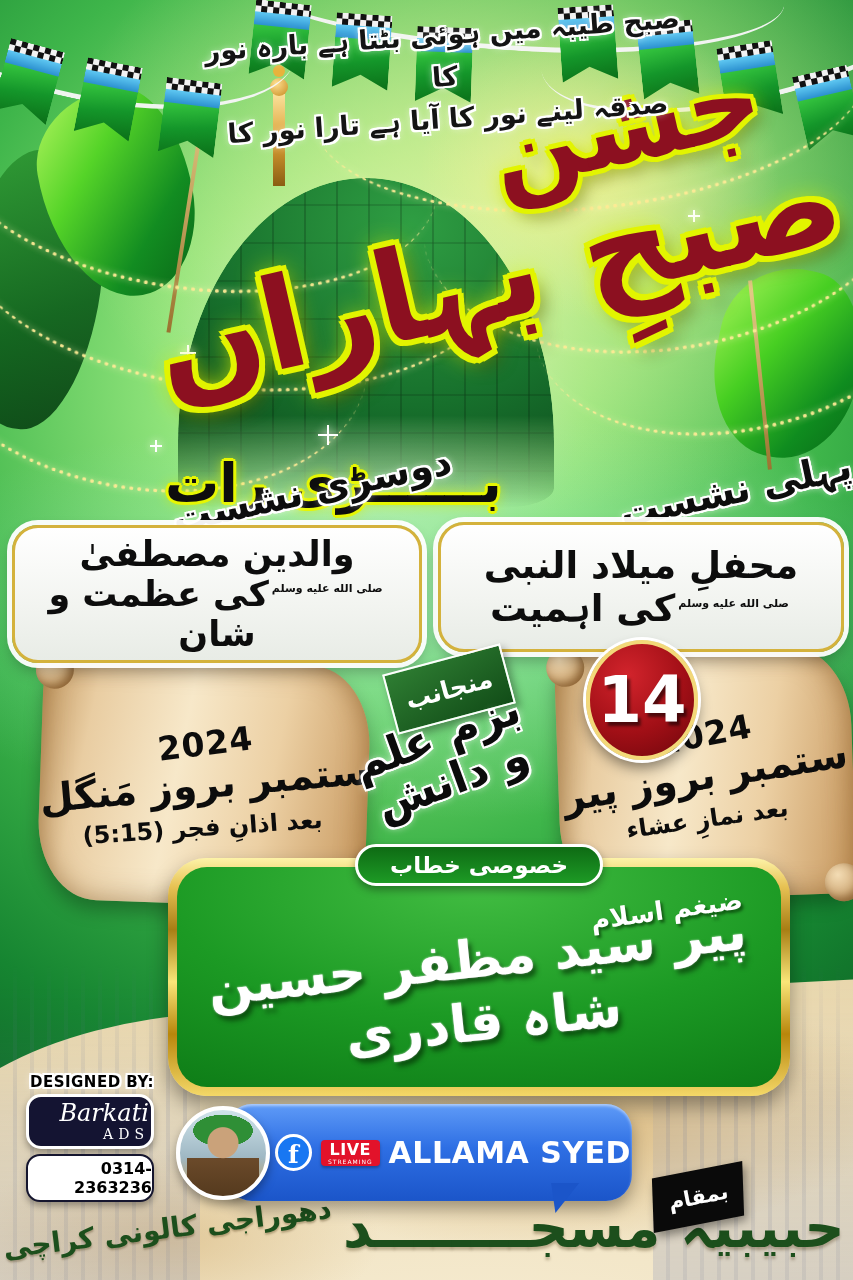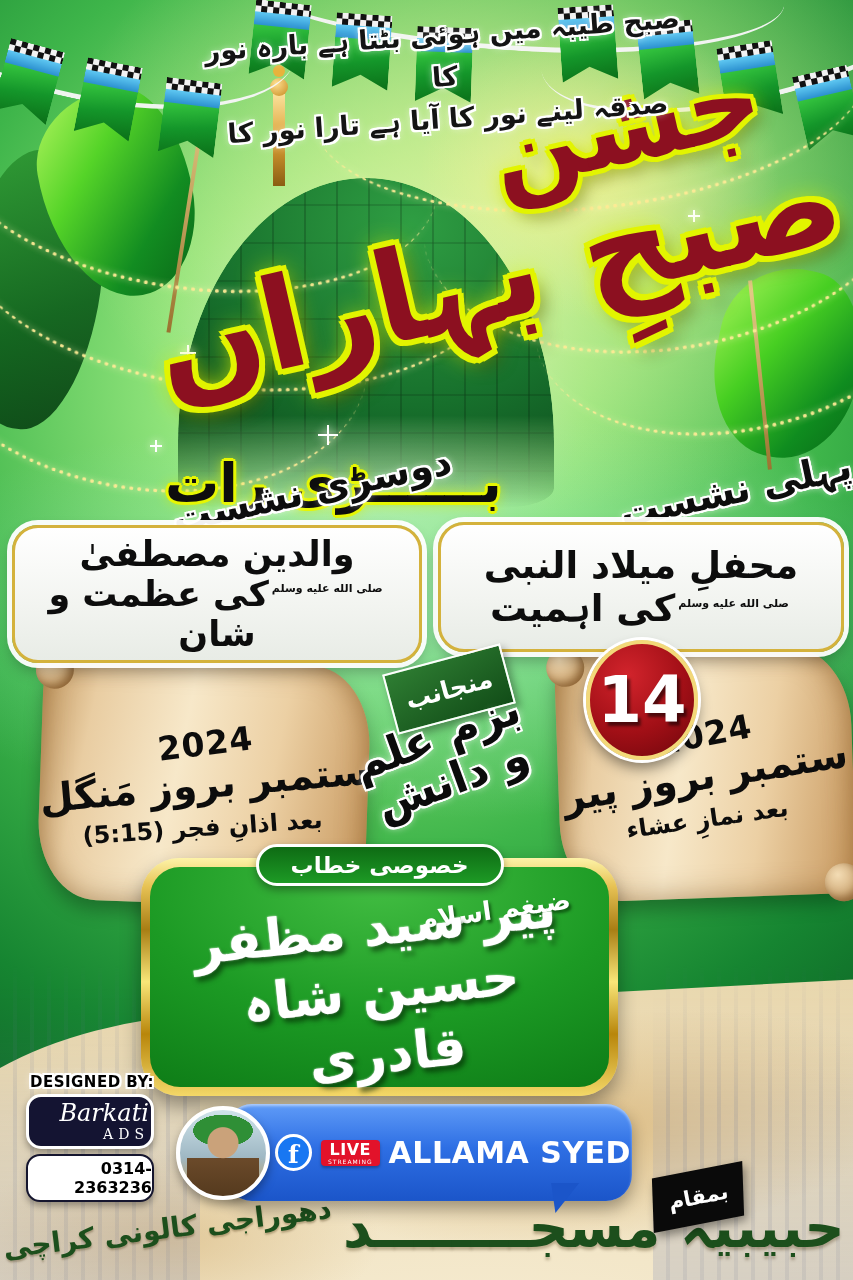--- a/index.html
+++ b/index.html
@@ -113,21 +113,21 @@
     display:flex;align-items:center;justify-content:center;color:#fff;font-size:64px;font-weight:bold;
     text-shadow:3px 4px 3px rgba(0,0,0,.55);}
   
   .org-flag{position:absolute;left:388px;top:658px;width:122px;height:62px;z-index:6;
     background:linear-gradient(160deg,#2e7d32,#124d18);transform:rotate(-15deg);
     border:2px solid #fdfdfd;box-shadow:3px 5px 9px rgba(0,0,0,.35);
     display:flex;align-items:center;justify-content:center;color:#fff;font-size:25px;font-weight:bold;}
   .org-name{position:absolute;left:352px;top:712px;width:185px;z-index:6;transform:rotate(-20deg);
     font-size:44px;font-weight:bold;color:#0b0b0b;text-align:center;line-height:1.05;}
   
-  .banner-gold{position:absolute;left:141px;top:858px;width:477px;height:238px;z-index:6;border-radius:38px;
+  .banner-gold{position:absolute;left:168px;top:858px;width:622px;height:238px;z-index:6;border-radius:38px;
     padding:9px;box-shadow:0 10px 20px rgba(0,0,0,.38);
     background:linear-gradient(180deg,#fdf3a8 0%,#e7c254 12%,#a87e14 30%,#f9e678 52%,#b8860b 74%,#f4d868 100%);}
   .banner-green{position:relative;width:100%;height:100%;border-radius:30px;
     background:radial-gradient(130% 150% at 50% 8%,#42bd42 0%,#1c9a24 40%,#0d7a16 75%,#0a6412 100%);}
   .kk-pill{position:absolute;left:50%;top:0;transform:translate(-50%,-55%);width:248px;height:42px;
     border-radius:24px;background:linear-gradient(180deg,#0e6b14,#1d9a25);border:3px solid #fff;
     display:flex;align-items:center;justify-content:center;color:#fff;font-size:23px;font-weight:bold;
     box-shadow:0 4px 8px rgba(0,0,0,.35);}
   .honor-title{position:absolute;right:38px;top:28px;transform:rotate(-8deg);color:#fff;
     font-size:26px;font-weight:bold;text-shadow:2px 3px 3px rgba(0,40,0,.6);}

